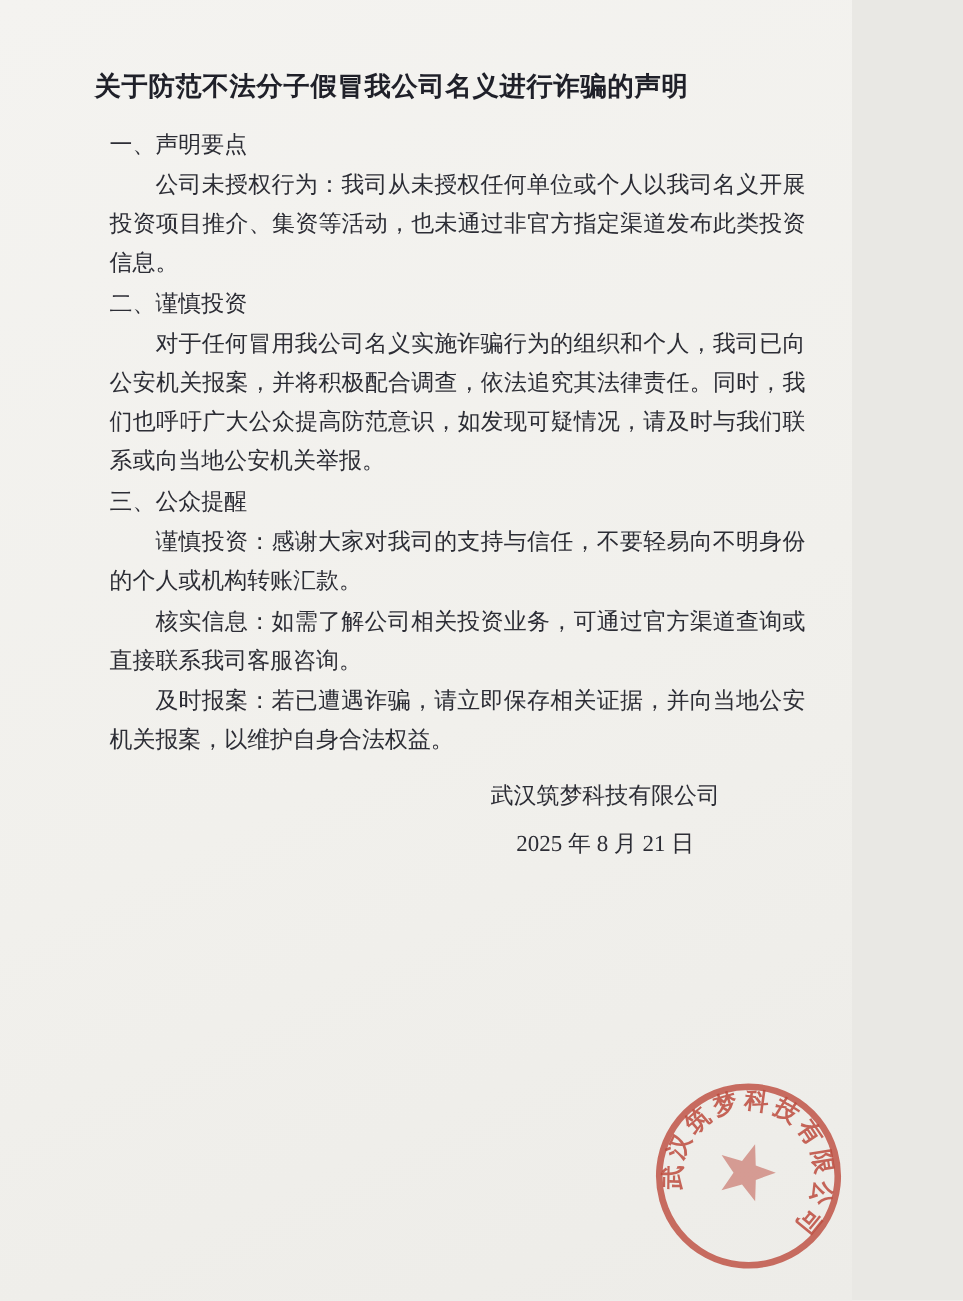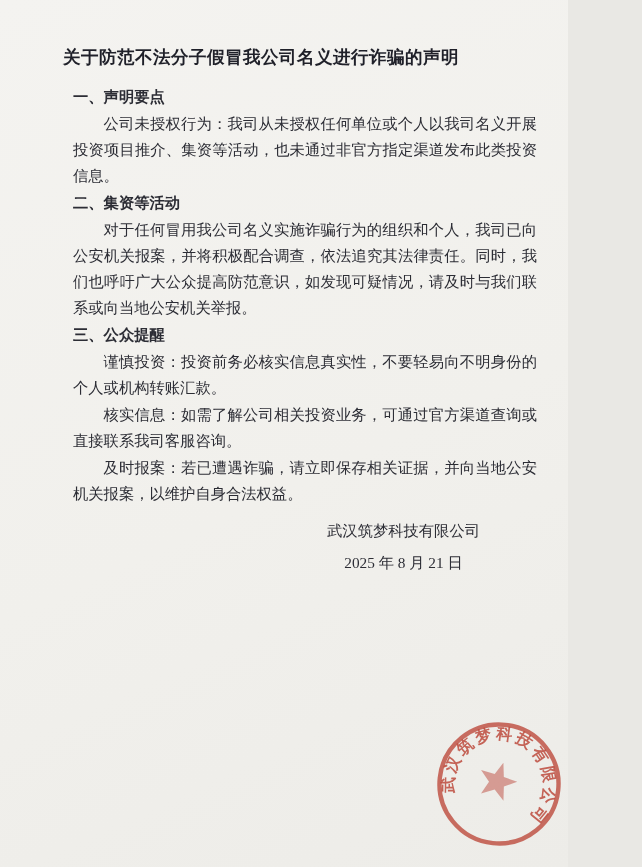--- a/index.html
+++ b/index.html
@@ -36,21 +36,21 @@
     text-indent: 2em;
     font-size: 15.3px;
     line-height: 26px;
     text-align: justify;
     text-align-last: left;
   }
   .sec-heading {
     margin: 1px 0;
     font-size: 15.3px;
     line-height: 26px;
-    font-weight: 700;
+    font-weight: 400;
     color: #2c2d35;
   }
   .signature {
     margin-top: 8px;
     text-align: right;
     padding-right: 57px;
   }
   .signature-inner {
     display: inline-block;
     text-align: center;
@@ -73,25 +73,25 @@
 
 <div class="page">
   <div class="content">
 
     <h1 class="doc-title">关于防范不法分子假冒我公司名义进行诈骗的声明</h1>
 
 
     <h2 class="sec-heading">一、声明要点</h2>
     <p class="para">公司未授权行为：我司从未授权任何单位或个人以我司名义开展投资项目推介、集资等活动，也未通过非官方指定渠道发布此类投资信息。</p>
 
-    <h2 class="sec-heading">二、集资等活动</h2>
+    <h2 class="sec-heading">二、谨慎投资</h2>
     <p class="para">对于任何冒用我公司名义实施诈骗行为的组织和个人，我司已向公安机关报案，并将积极配合调查，依法追究其法律责任。同时，我们也呼吁广大公众提高防范意识，如发现可疑情况，请及时与我们联系或向当地公安机关举报。</p>
 
     <h2 class="sec-heading">三、公众提醒</h2>
-    <p class="para">谨慎投资：投资前务必核实信息真实性，不要轻易向不明身份的个人或机构转账汇款。</p>
+    <p class="para">谨慎投资：感谢大家对我司的支持与信任，不要轻易向不明身份的个人或机构转账汇款。</p>
     <p class="para">核实信息：如需了解公司相关投资业务，可通过官方渠道查询或直接联系我司客服咨询。</p>
     <p class="para">及时报案：若已遭遇诈骗，请立即保存相关证据，并向当地公安机关报案，以维护自身合法权益。</p>
 
 
     <div class="signature">
       <div class="signature-inner">
         <div>武汉筑梦科技有限公司</div>
         <div>2025 年 8 月 21 日</div>
       </div>
     </div>

